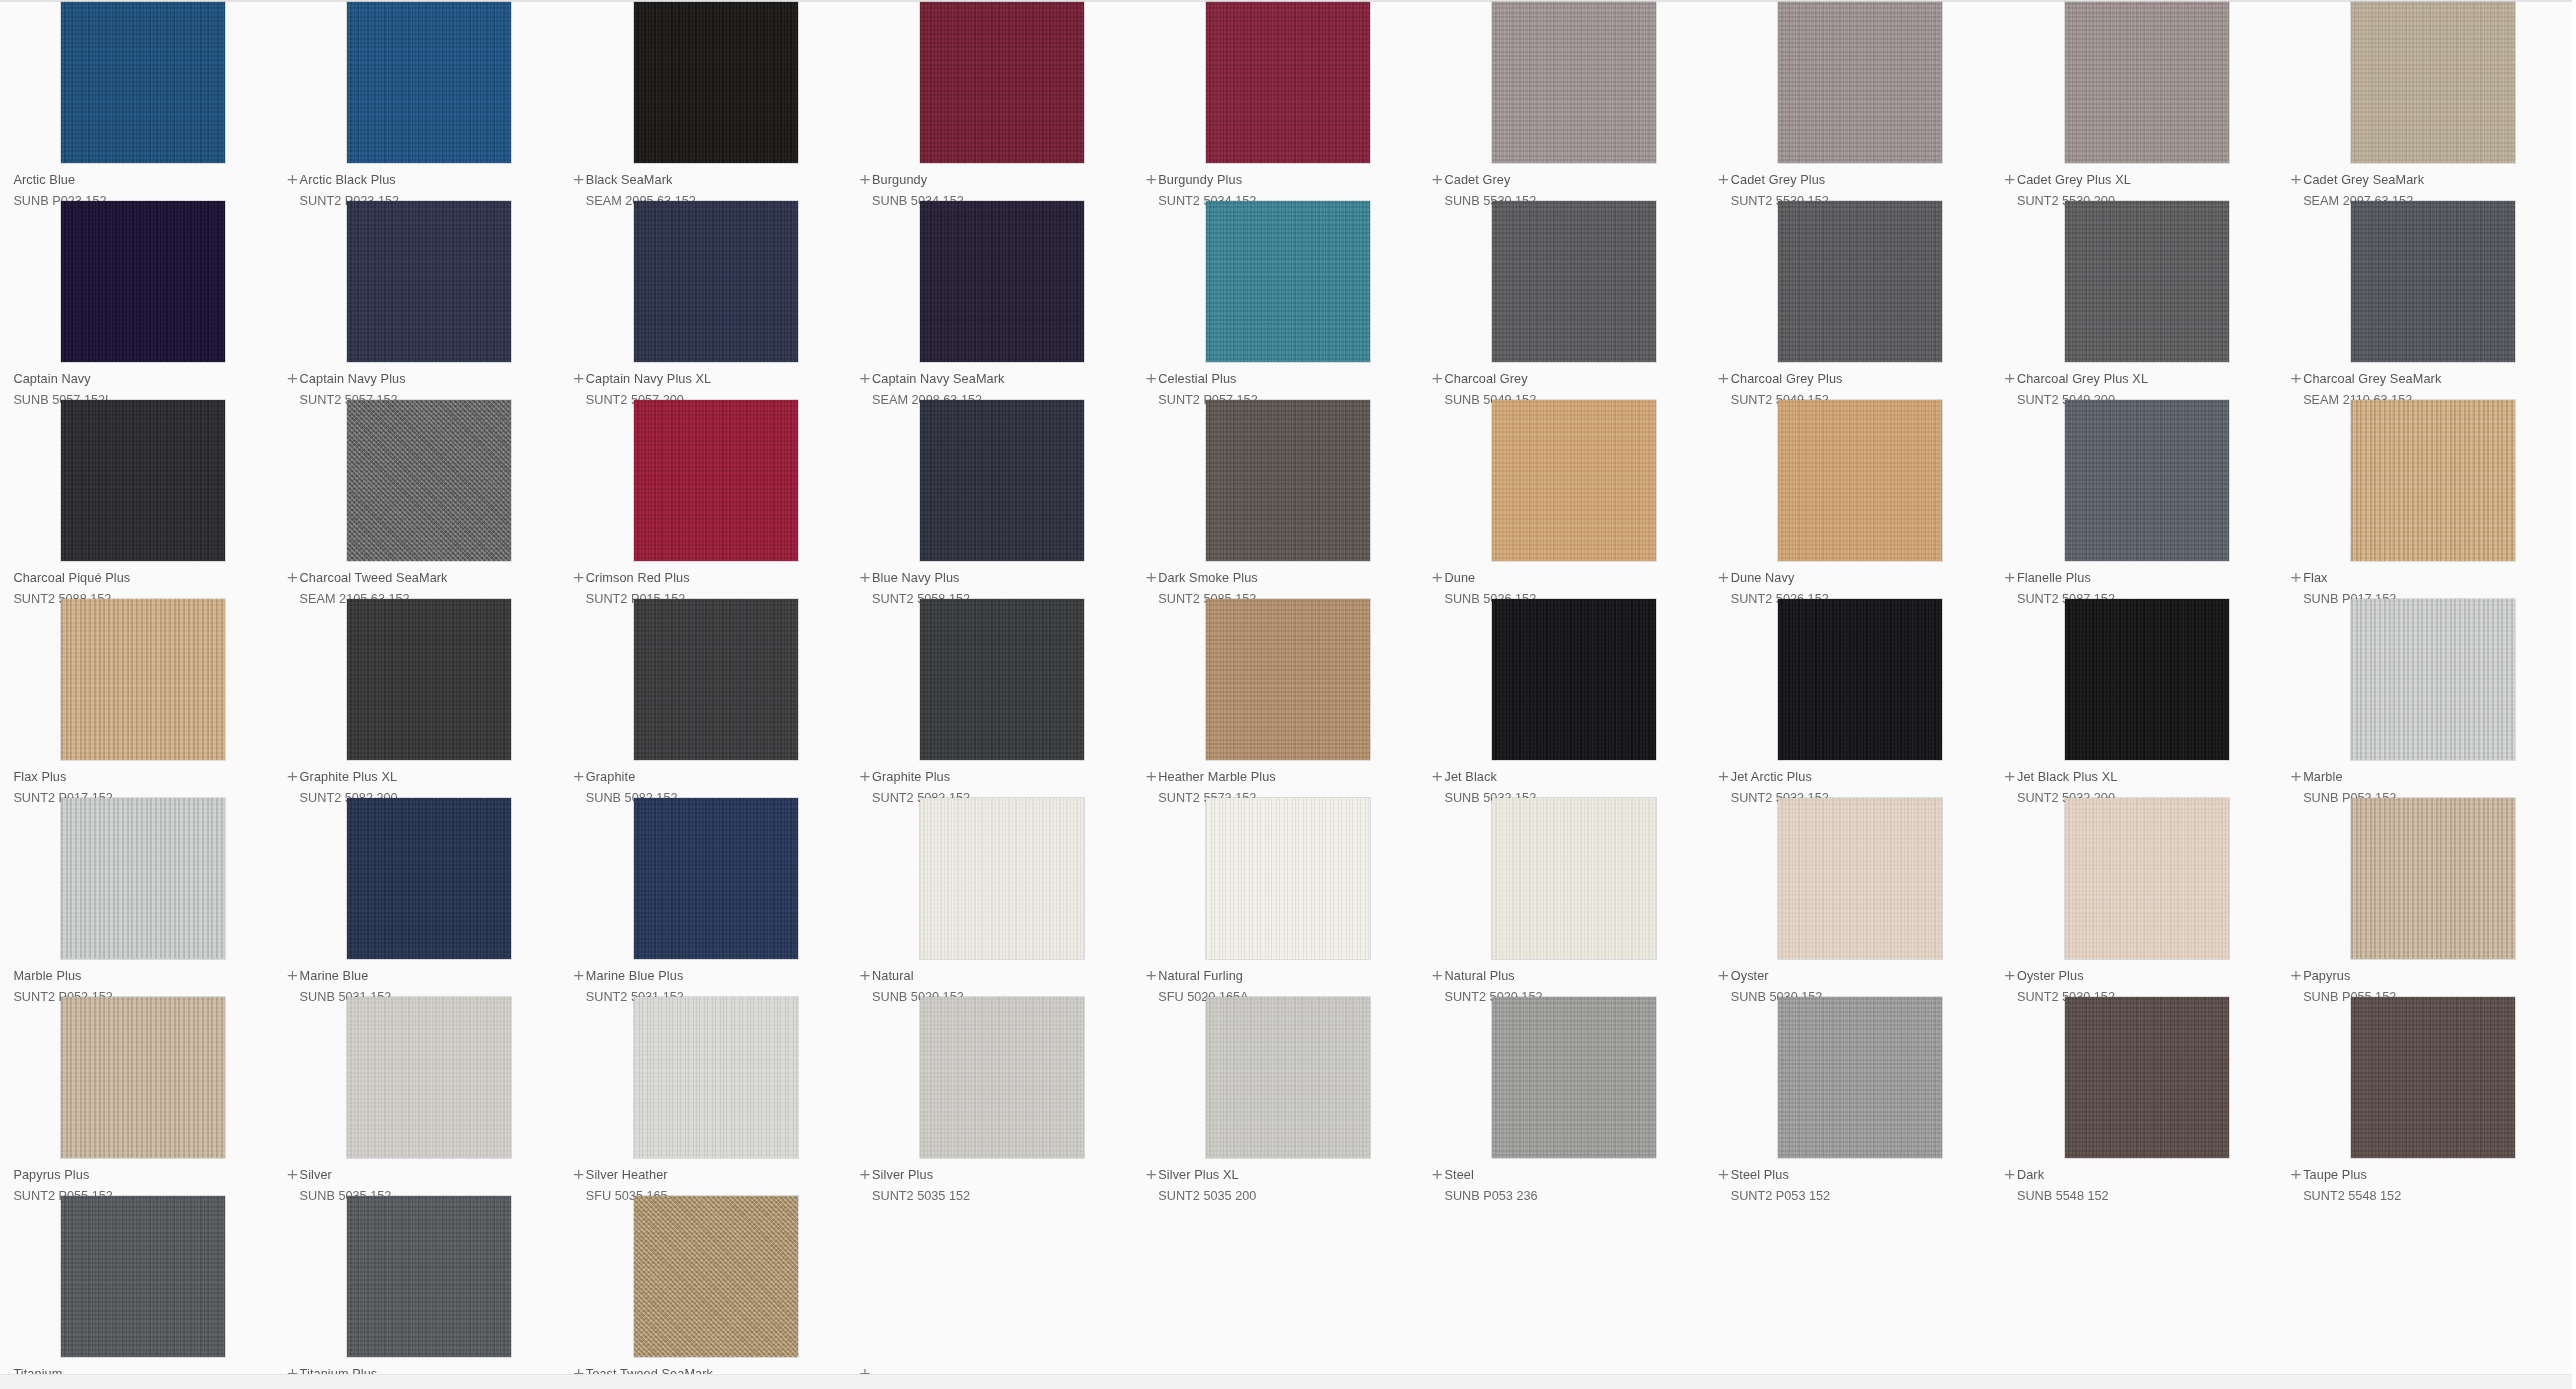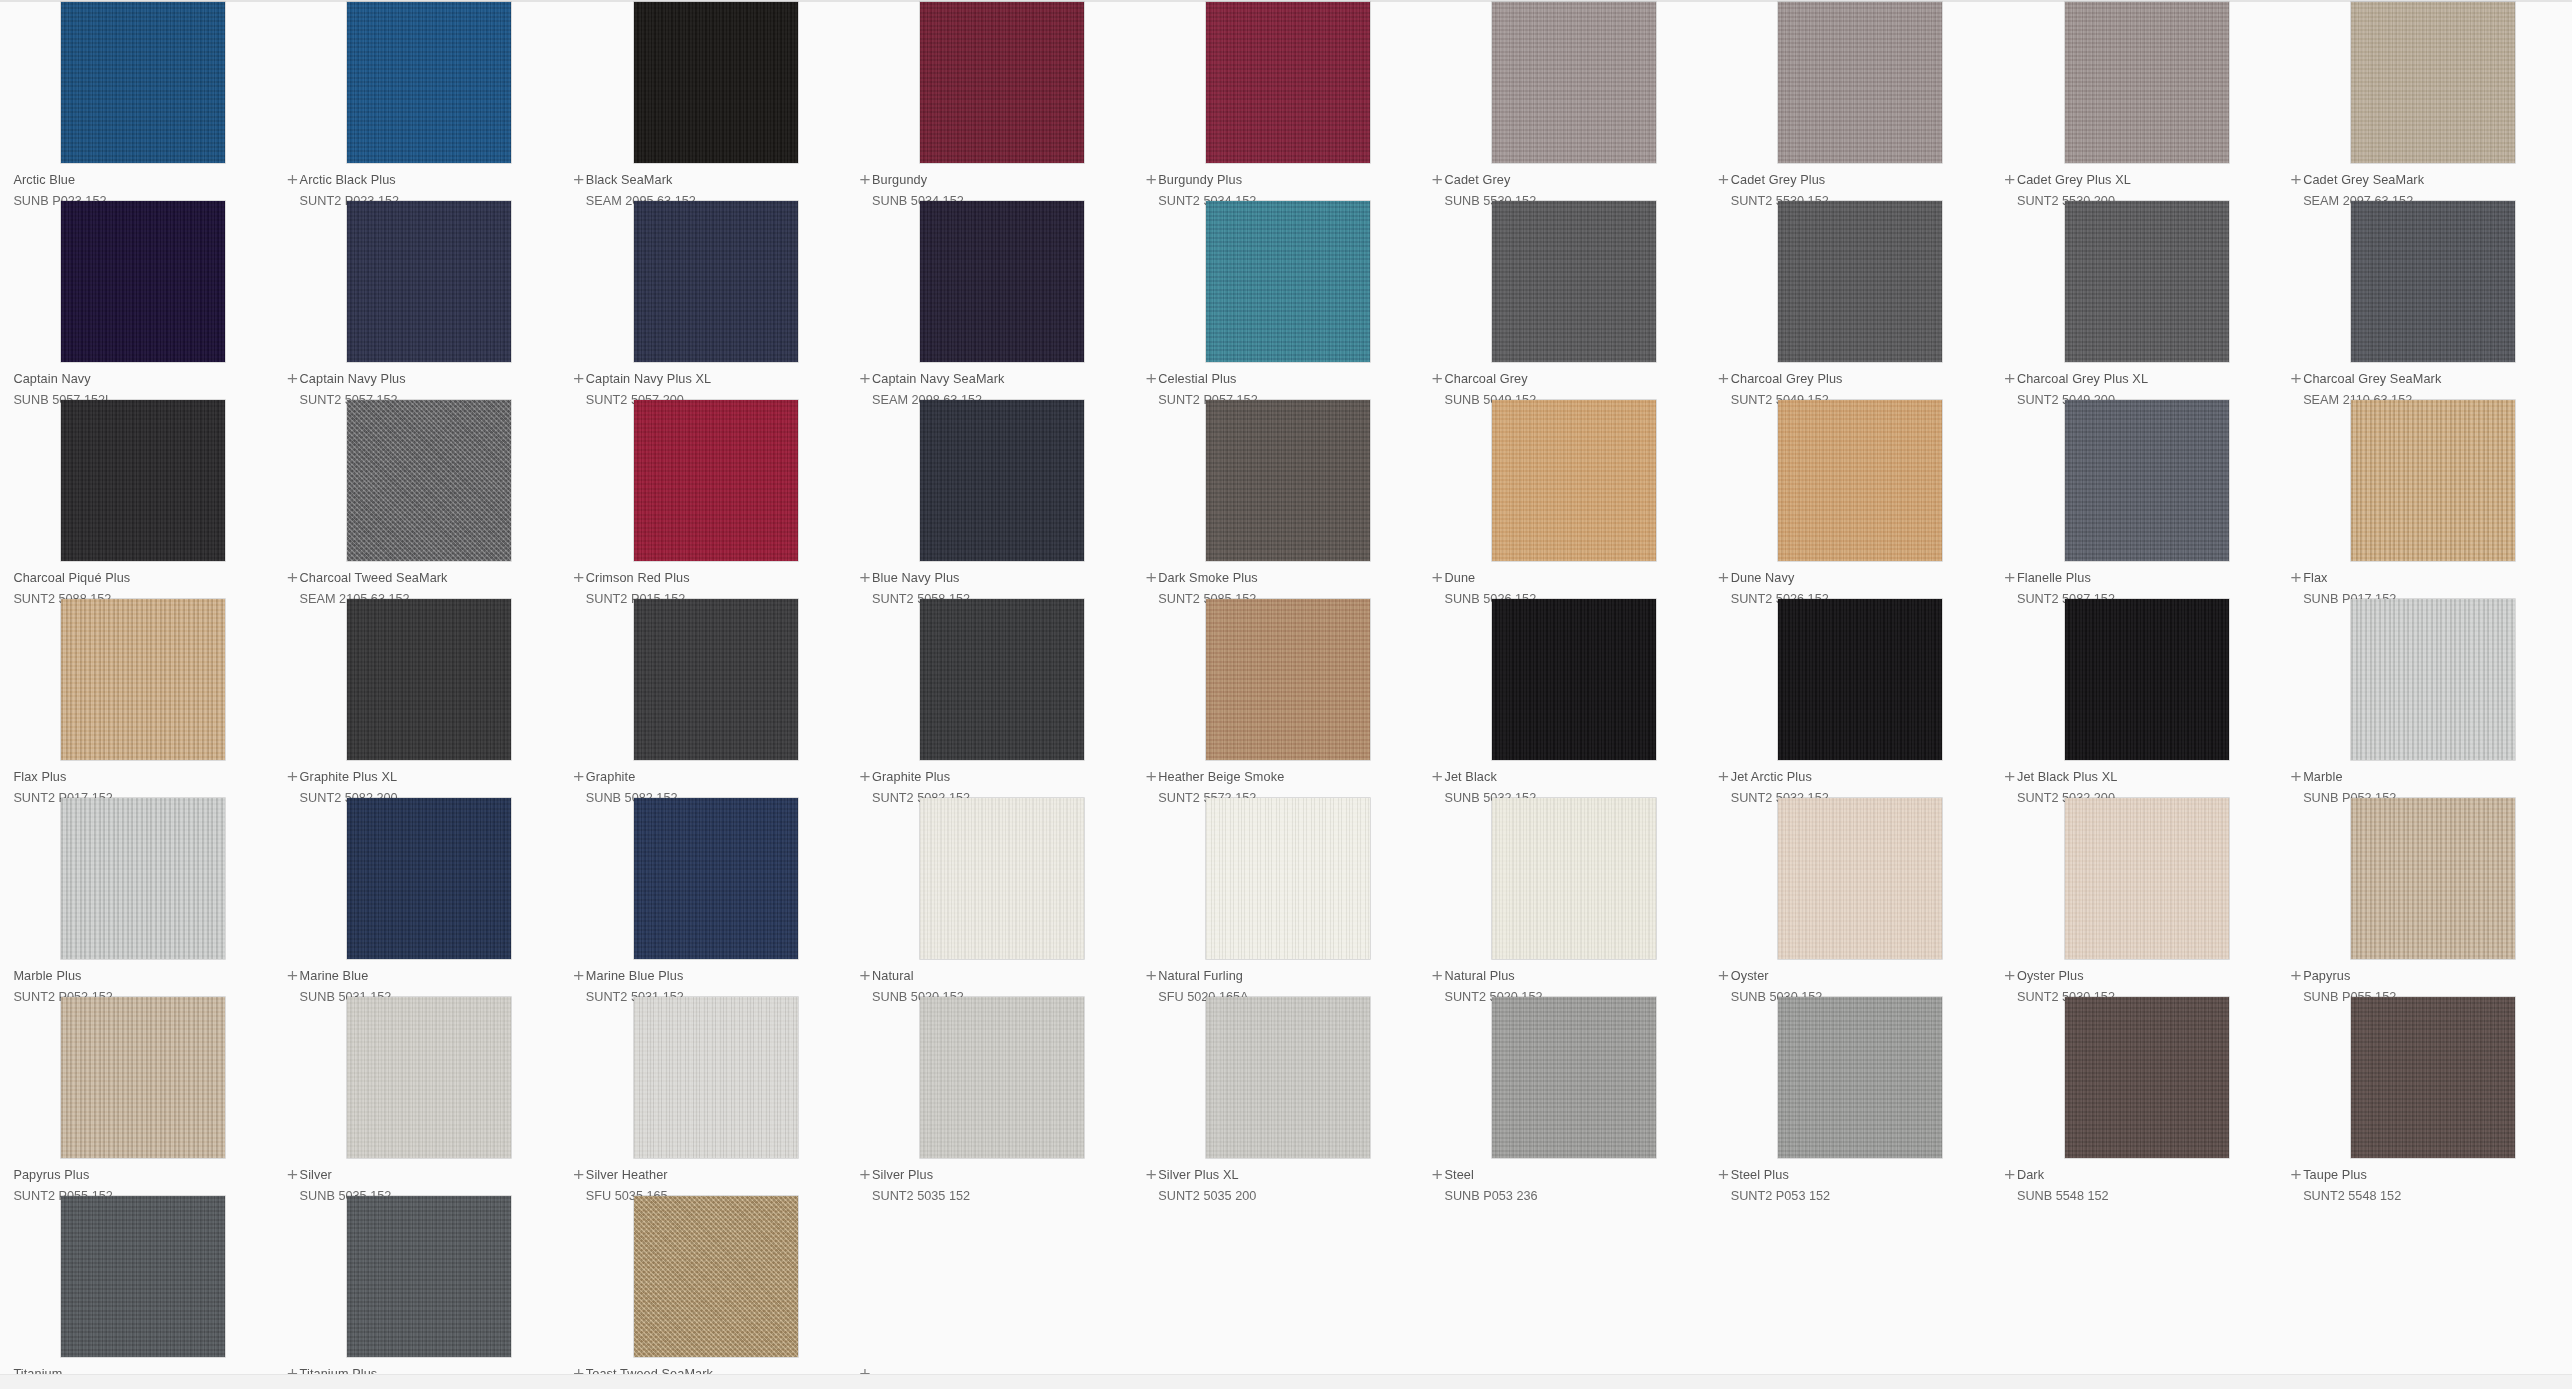--- a/index.html
+++ b/index.html
@@ -579,21 +579,21 @@
           <div class="code">SUNT2 5082 152</div>
         </div>
       </div>
       <div class="cell">
         <div class="swatch-wrap">
           <div class="swatch" style="background-color: rgb(176, 138, 106);"></div>
         </div>
         <div class="meta">
           <div class="name-row">
             <span class="plus-icon">+</span>
-            <span class="name">Heather Beige Smoke</span>
+            <span class="name">Heather Marble Plus</span>
           </div>
           <div class="code">SUNT2 5572 152</div>
         </div>
       </div>
       <div class="cell">
         <div class="swatch-wrap">
           <div class="swatch" style="background-color: rgb(19, 18, 20);"></div>
         </div>
         <div class="meta">
           <div class="name-row">

